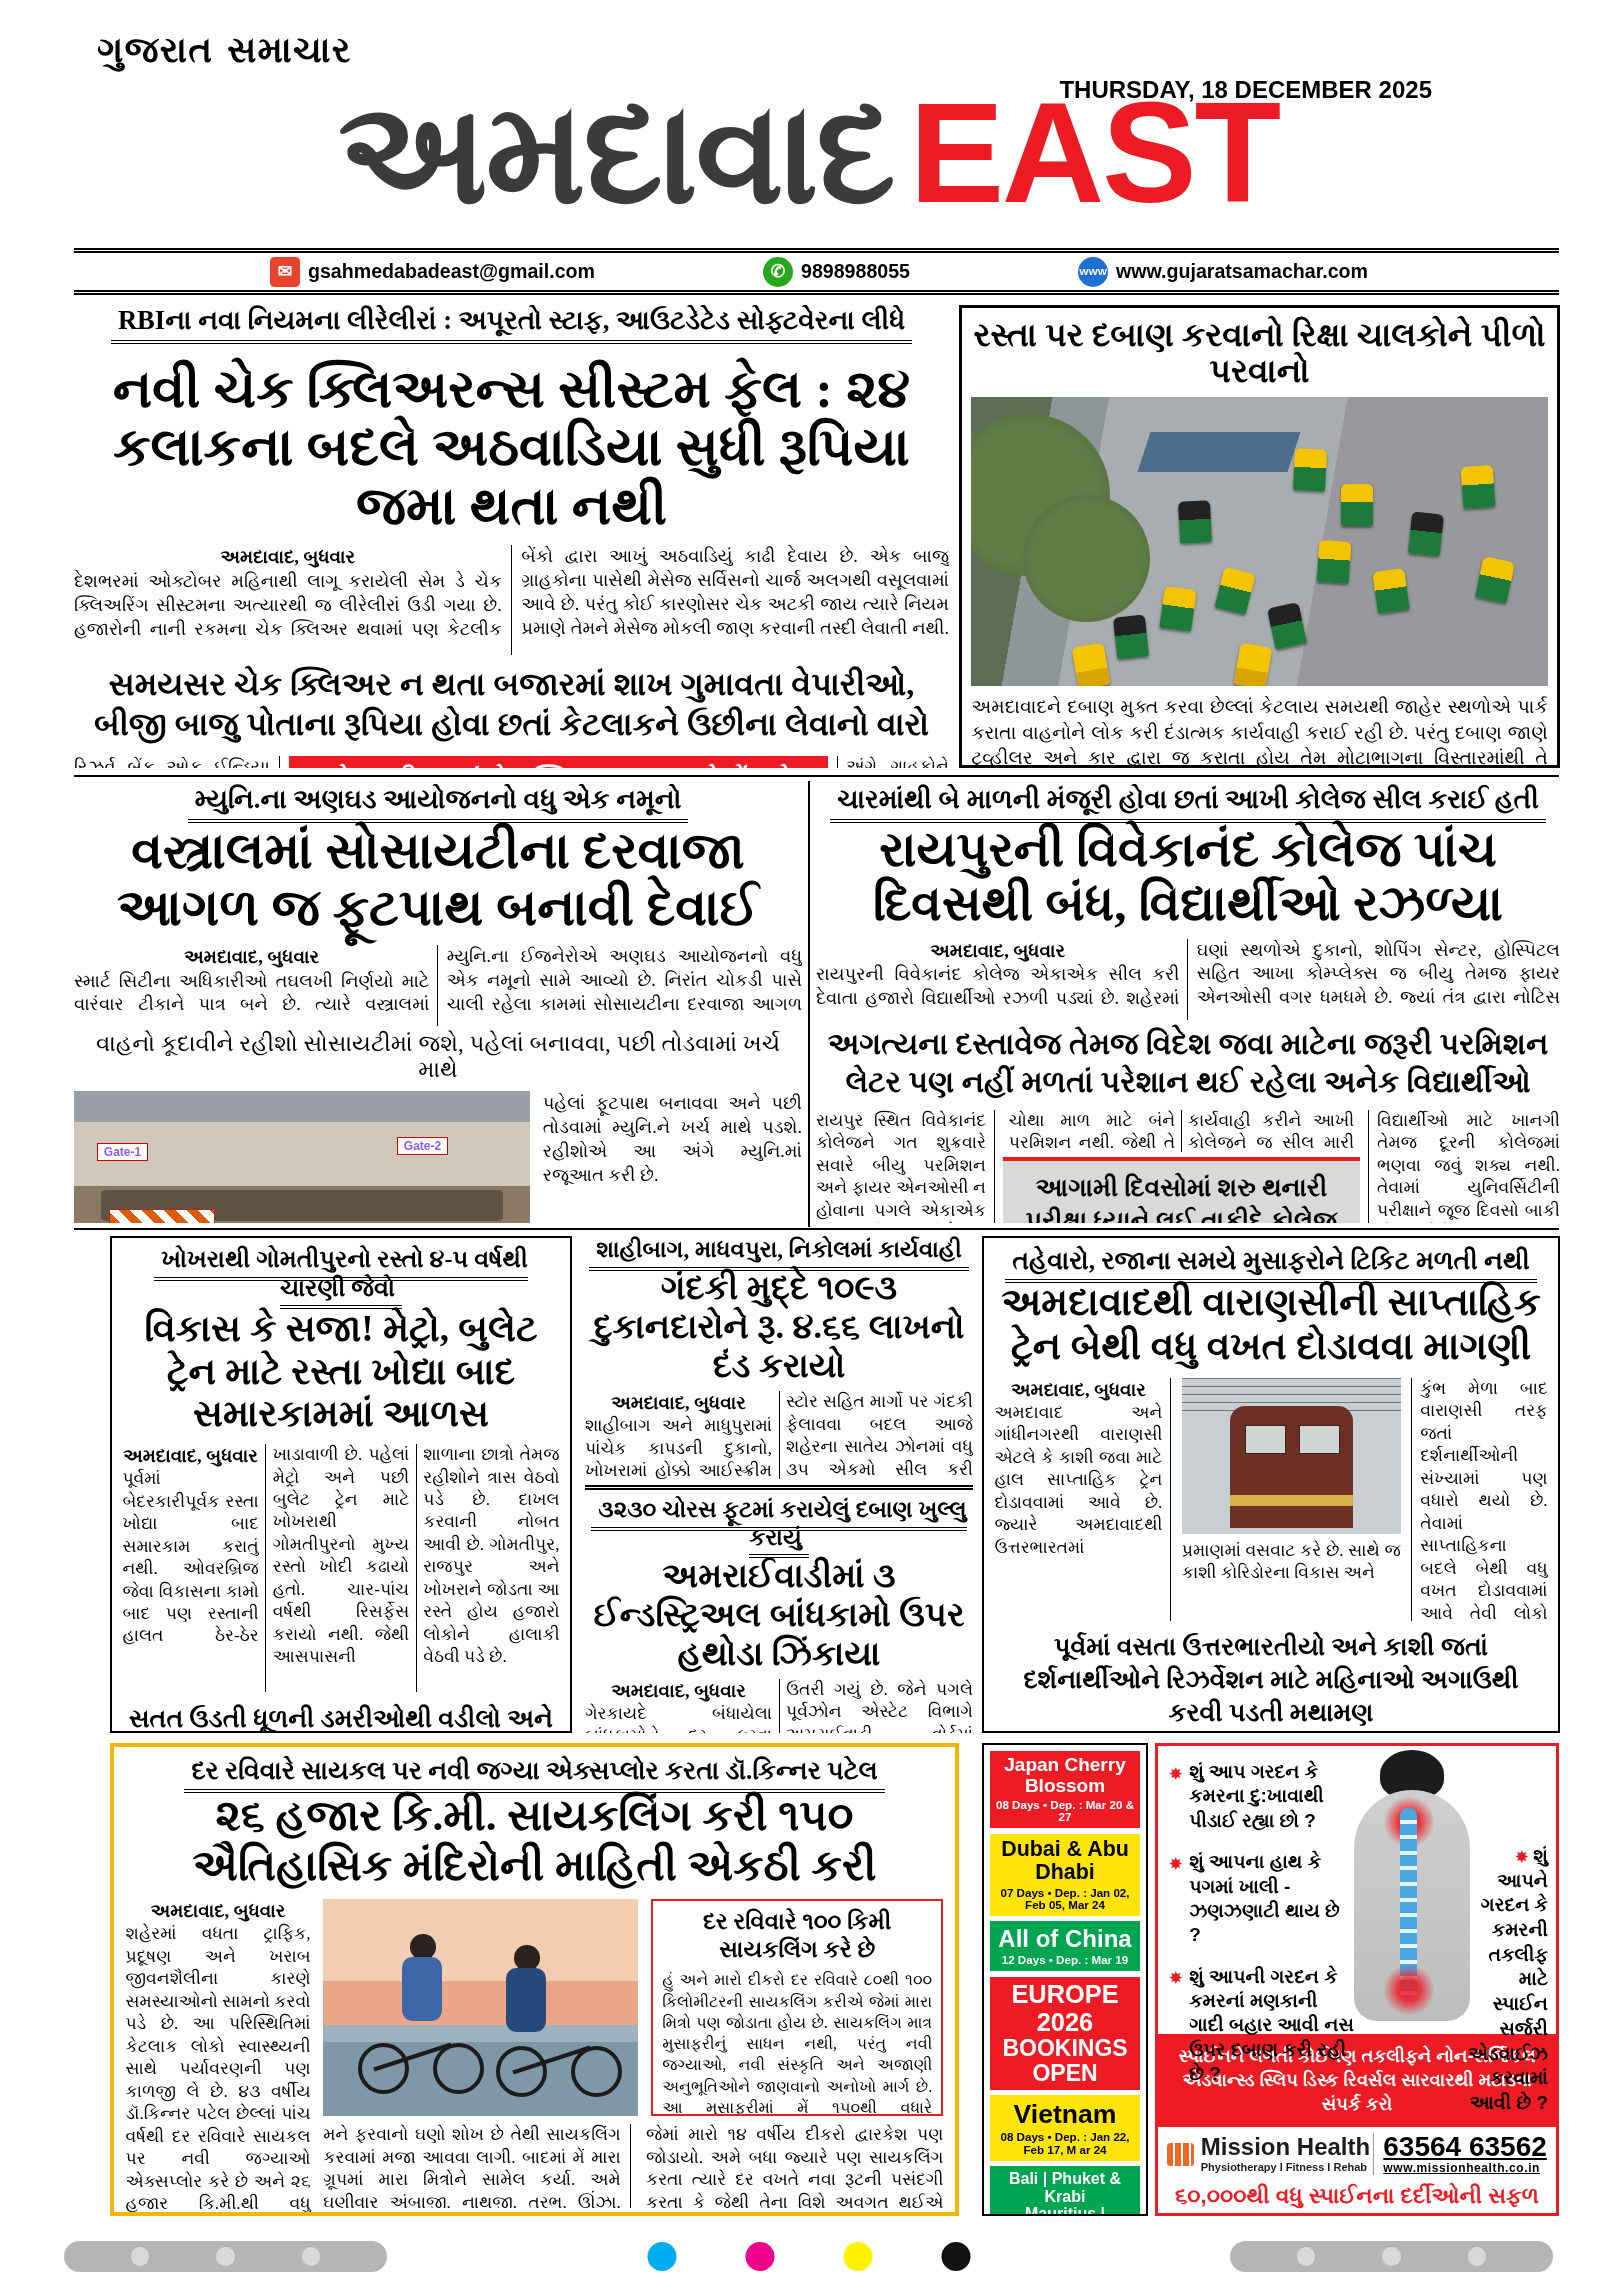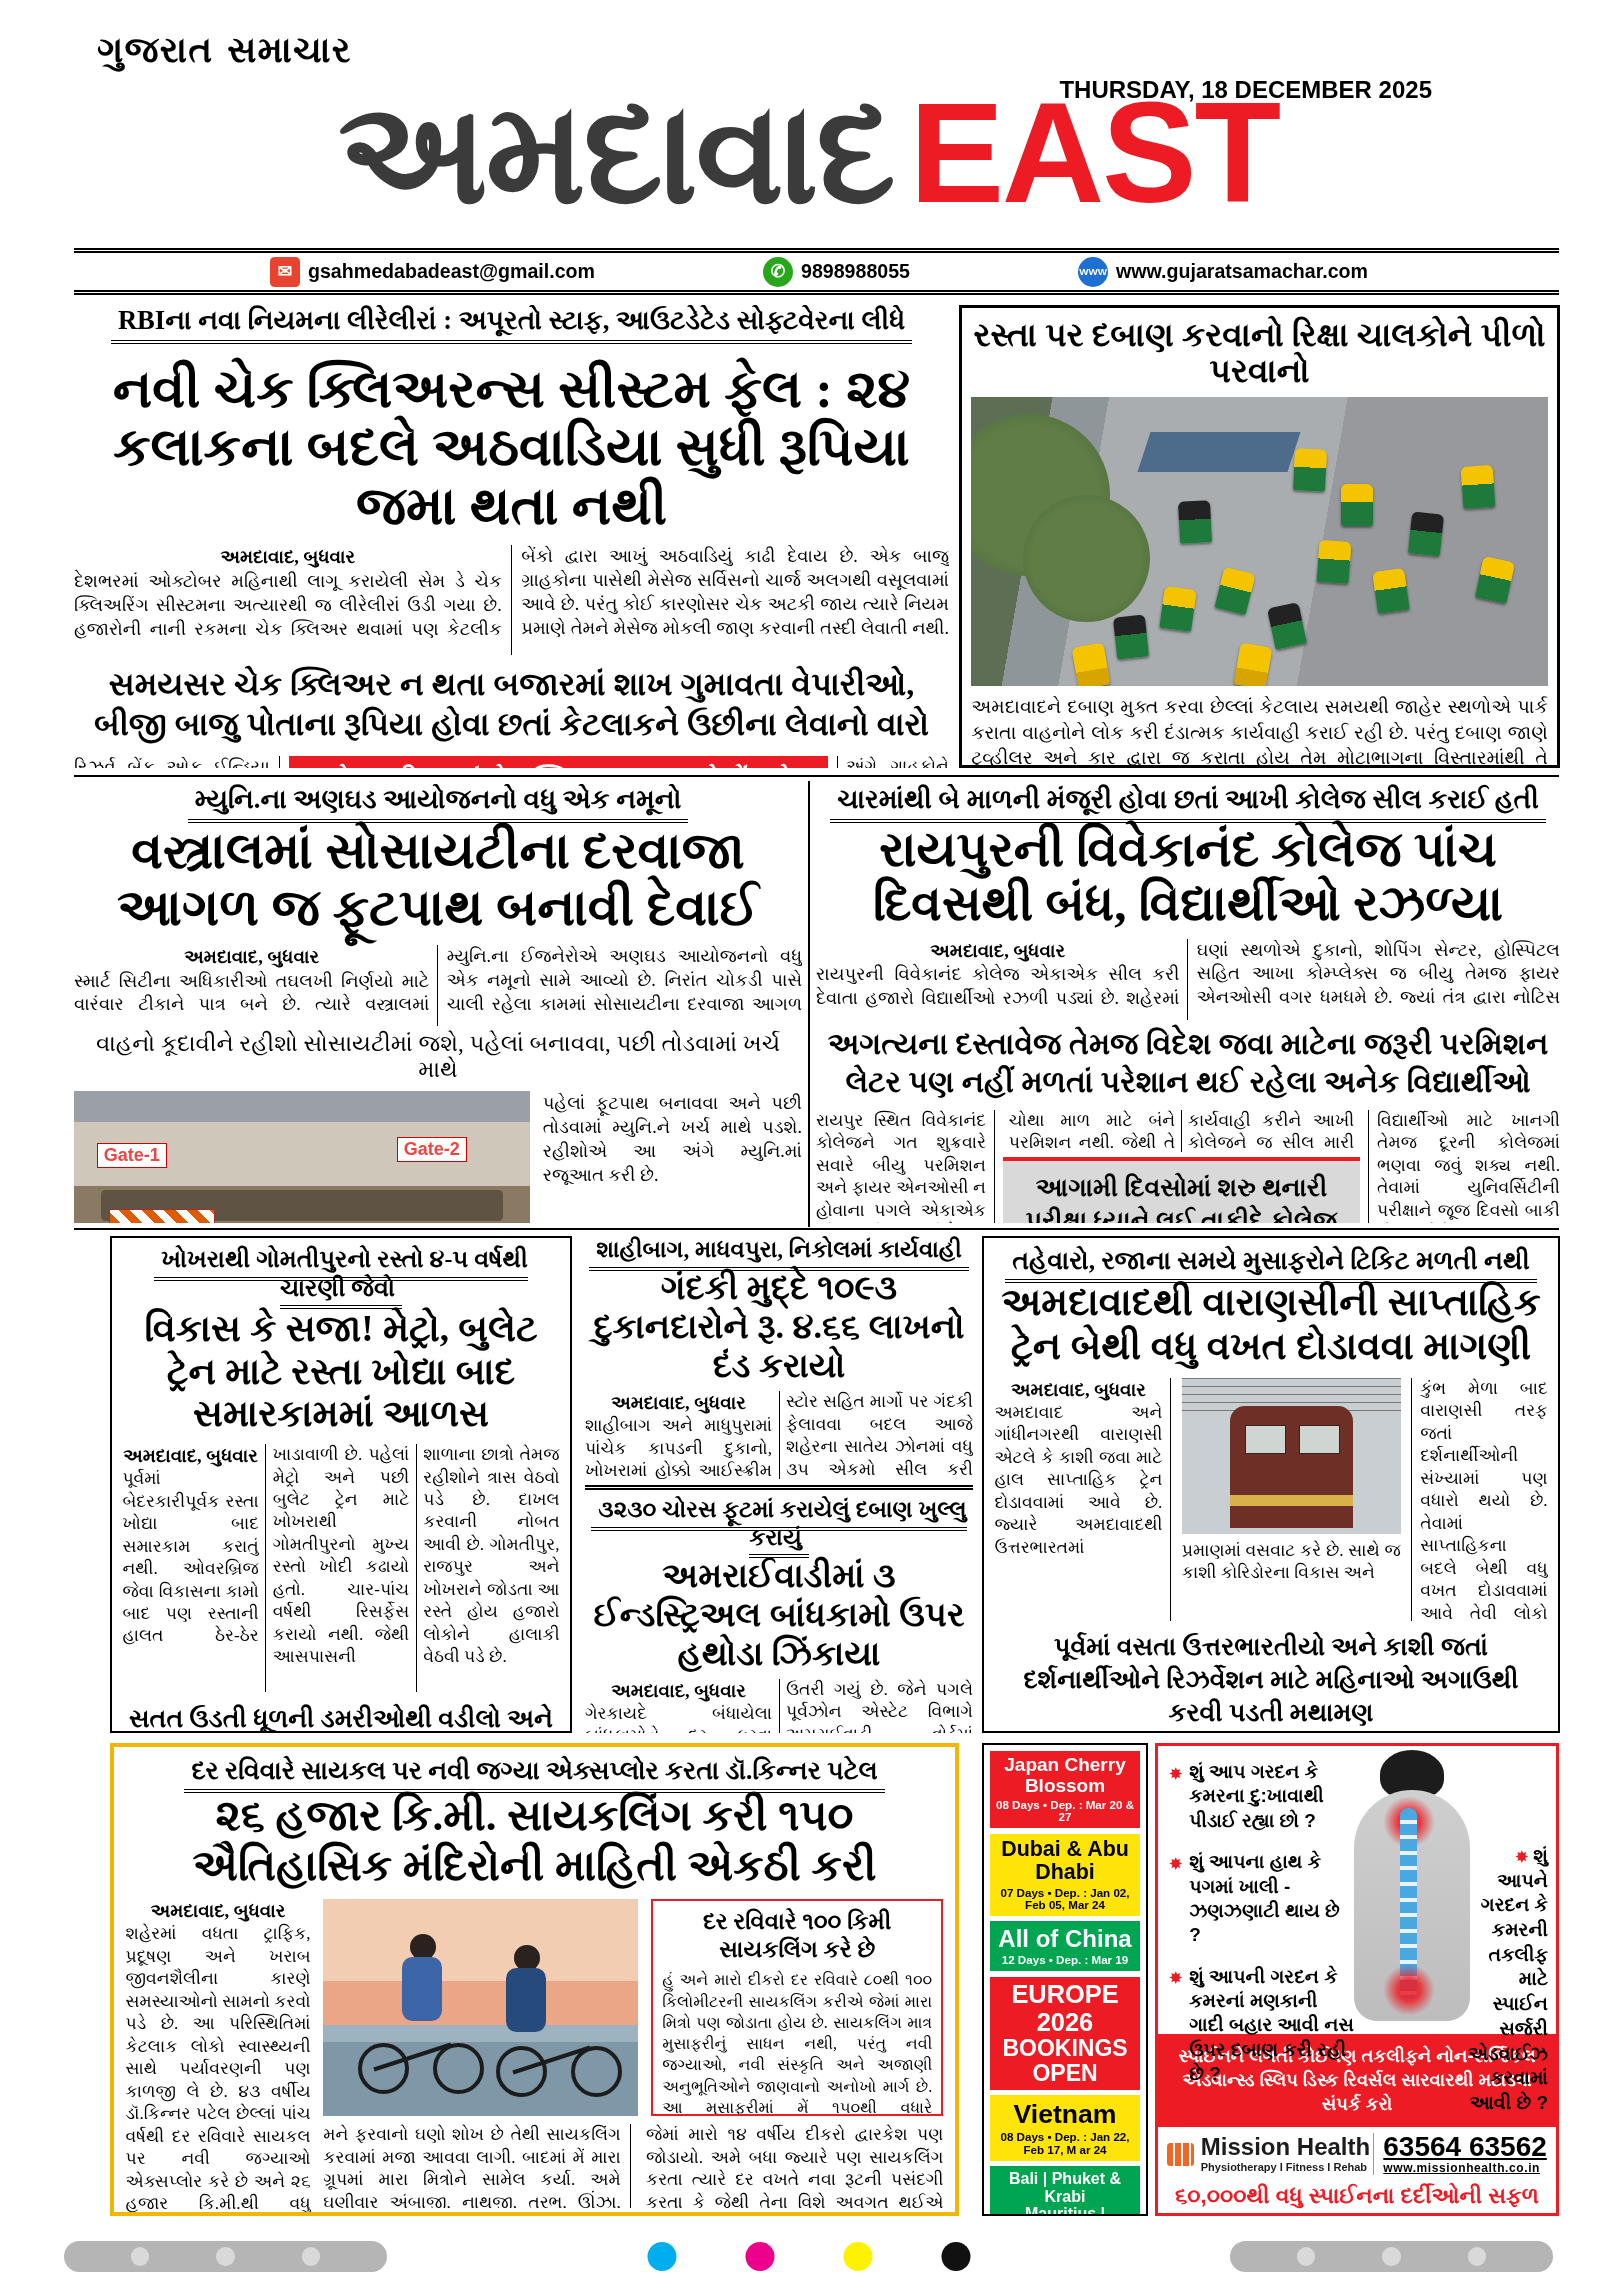--- a/index.html
+++ b/index.html
@@ -66,21 +66,21 @@
   .art-vastral h1{font-size:51px;line-height:1.12;text-align:center;margin-top:7px;}
   .v-intro{margin-top:8px;height:81px;column-count:2;column-gap:17.3px;column-rule:1.2px solid #000;
            font-size:18px;line-height:1.32;overflow:hidden;}
   .v-deck{font-size:23px;font-weight:normal;text-align:center;margin-top:4.6px;}
   .v-row{display:flex;gap:12.7px;margin-top:8px;height:191px;overflow:hidden;}
   .photo-road{position:relative;width:456px;flex:none;overflow:hidden;
      background:linear-gradient(to bottom,#9aa0a6 0 16%,#cfc8ba 16% 50%,#8b7a63 50% 72%,#b7ad9c 72% 100%);}
   .trench{position:absolute;left:6%;top:52%;width:88%;height:16%;background:#5f5344;border-radius:4.6px;}
   .barr{position:absolute;height:14px;width:104px;
         background:repeating-linear-gradient(45deg,#e05a00 0 8px,#fff 8px 16px);border:1.2px solid #933;}
-  .gate{position:absolute;background:#fff;color:#ef4444;font-weight:bold;font-size:18px;padding:1.2px 5.8px;
+  .gate{position:absolute;background:#fff;color:#8b5cf6;font-weight:bold;font-size:12px;padding:1.2px 5.8px;
         border:1.2px solid #c00;font-family:"Liberation Sans",sans-serif;}
   .v-col{flex:1;font-size:18px;line-height:1.34;overflow:hidden;}
   .vd1{position:absolute;left:808px;top:781px;width:1.7px;height:446px;background:#000;}
 
   
   .art-college{position:absolute;left:816px;top:784px;width:744px;height:439px;overflow:hidden;}
   .art-college h1{font-size:49px;line-height:1.1;text-align:center;margin-top:7px;}
   .c-intro{margin-top:8px;height:81px;column-count:2;column-gap:17.3px;column-rule:1.2px solid #000;
            font-size:18px;line-height:1.32;overflow:hidden;}
   .c-sub{font-size:30px;font-weight:bold;text-align:center;line-height:1.25;margin-top:5.8px;}

